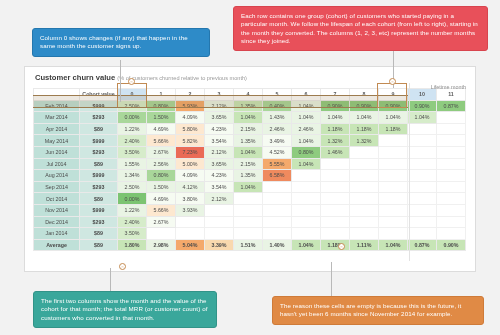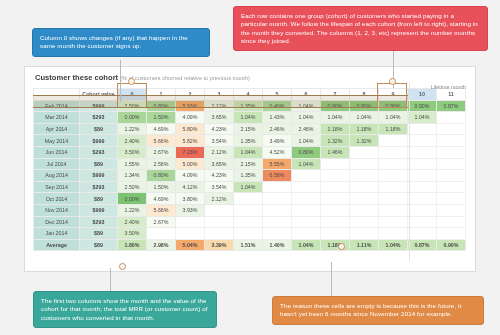--- a/index.html
+++ b/index.html
@@ -127,21 +127,21 @@
 <div class="leader" style="left:331px; top:262px; width:1px; height:36px;"></div>
 
 <div class="callout callout-blue">Column 0 shows changes (if any) that happen in the same month the customer signs up.</div>
 <div class="callout callout-red">Each row contains one group (cohort) of customers who started paying in a particular month. We follow the lifespan of each cohort (from left to right), starting in the month they converted.  The columns (1, 2, 3, etc) represent the number months since they joined.</div>
 <div class="callout callout-teal">The first two columns show the month and the value of the cohort for that month; the total MRR (or customer count) of customers who converted in that month.</div>
 <div class="callout callout-orange">The reason these cells are empty is because this is the future, it hasn't yet been 6 months since November 2014 for example.</div>
 
 <div class="card">
 
   <div class="card-title">
-    <span>Customer these cohort</span>
+    <span>Customer churn value</span>
     <span class="sub">(% of customers churned relative to previous month)</span>
   </div>
 
   <div class="lifetime-label">Lifetime month</div>
   <div class="vrule" style="left:384px;"></div>
 
   <table id="cohort-table">
     <colgroup id="cohort-colgroup">
         <col class="c-month">
         <col class="c-value">

